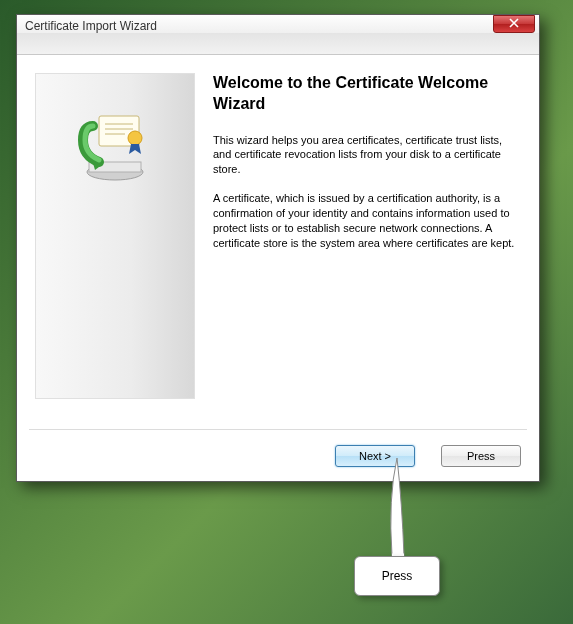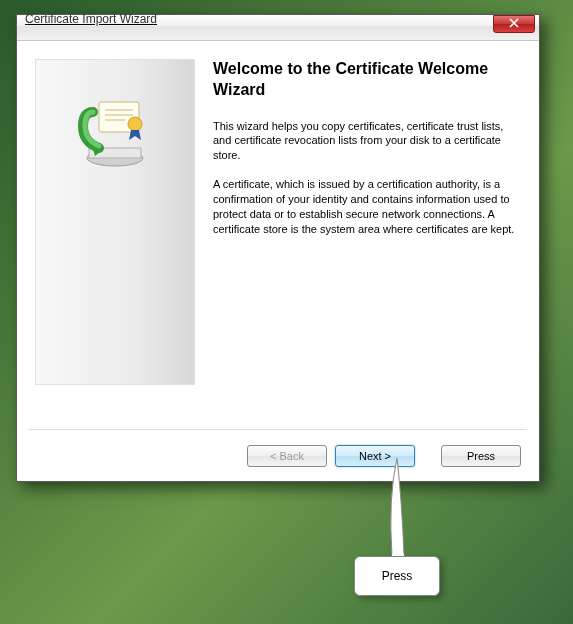--- a/index.html
+++ b/index.html
@@ -19,28 +19,27 @@
     top: 14px;
     width: 524px;
     height: 468px;
     background: #fff;
     border: 1px solid #5a5a5a;
     box-shadow: 6px 6px 14px rgba(0,0,0,0.55);
     display: flex;
     flex-direction: column;
   }
   .titlebar {
-    height: 26px;
+    height: 40px;
     background: linear-gradient(to bottom, #fefefe 0%, #f0f0f0 45%, #e4e4e4 46%, #f2f2f2 100%);
     border-bottom: 1px solid #c8c8c8;
     display: flex;
     align-items: center;
     padding: 0 2px 18px 8px;
     position: relative;
-    text-decoration: underline;
   }
   .titlebar-title {
     font-size: 12px;
     color: #333;
     flex: 1;
   }
   .close-btn {
     width: 42px;
     height: 18px;
     background: linear-gradient(to bottom, #e57373 0%, #c73a3a 48%, #b22020 52%, #d84040 100%);
@@ -180,27 +179,26 @@
           <rect x="14" y="48" width="52" height="10" fill="#e8e8e8" stroke="#b0b0b0" stroke-width="1"></rect>
           <path d="M18 12 Q8 12 8 26 Q8 42 24 48" fill="none" stroke="#3a9a3a" stroke-width="10" stroke-linecap="round"></path>
           <path d="M16 42 L28 50 L20 56 Z" fill="#3a9a3a"></path>
           <path d="M18 12 Q10 12 10 26 Q10 40 24 46" fill="none" stroke="#6aca6a" stroke-width="5" stroke-linecap="round"></path>
         </svg>
       </div>
     </div>
 
     <div class="main-panel">
       <h1 class="main-heading">Welcome to the Certificate Welcome Wizard</h1>
-      <p>This wizard helps you copy certificates, certificate trust lists, and certificate revocation lists from your disk to a certificate store.</p>
-      <p>A certificate, which is issued by a certification authority, is a confirmation of your identity and contains information used to protect data or to establish secure network connections. A certificate store is the system area where certificates are kept.</p>
+      <p>This wizard helps you area certificates, certificate trust lists, and certificate revocation lists from your disk to a certificate store.</p>
+      <p>A certificate, which is issued by a certification authority, is a confirmation of your identity and contains information used to protect lists or to establish secure network connections. A certificate store is the system area where certificates are kept.</p>
     </div>
   </div>
 
   <div class="button-row">
-    <button class="btn" disabled="">&lt; Back</button>
     <button class="btn primary">Next &gt;</button>
     <span class="btn-gap"></span>
     <button class="btn">Press</button>
   </div>
 </div>
 
 <div class="callout">
   <svg class="callout-tail" viewBox="0 0 30 100">
     <path d="M15 0 Q6 40 10 98 L22 98 Q20 44 15 0 Z" fill="#fff" stroke="#888" stroke-width="1"></path>
     <path d="M10 97 L22 97" stroke="#fff" stroke-width="3"></path>

